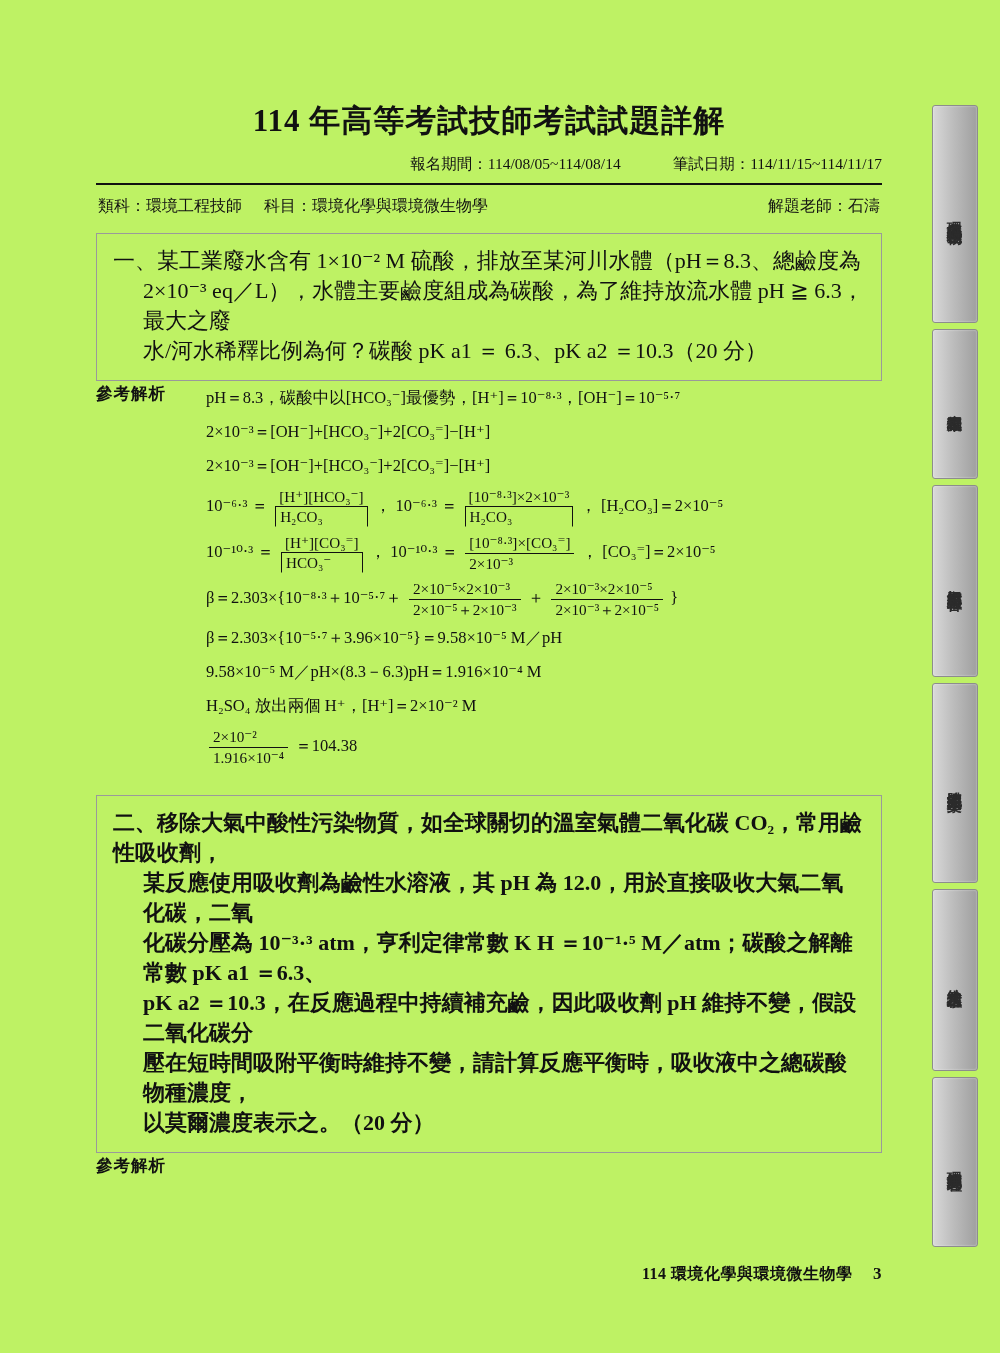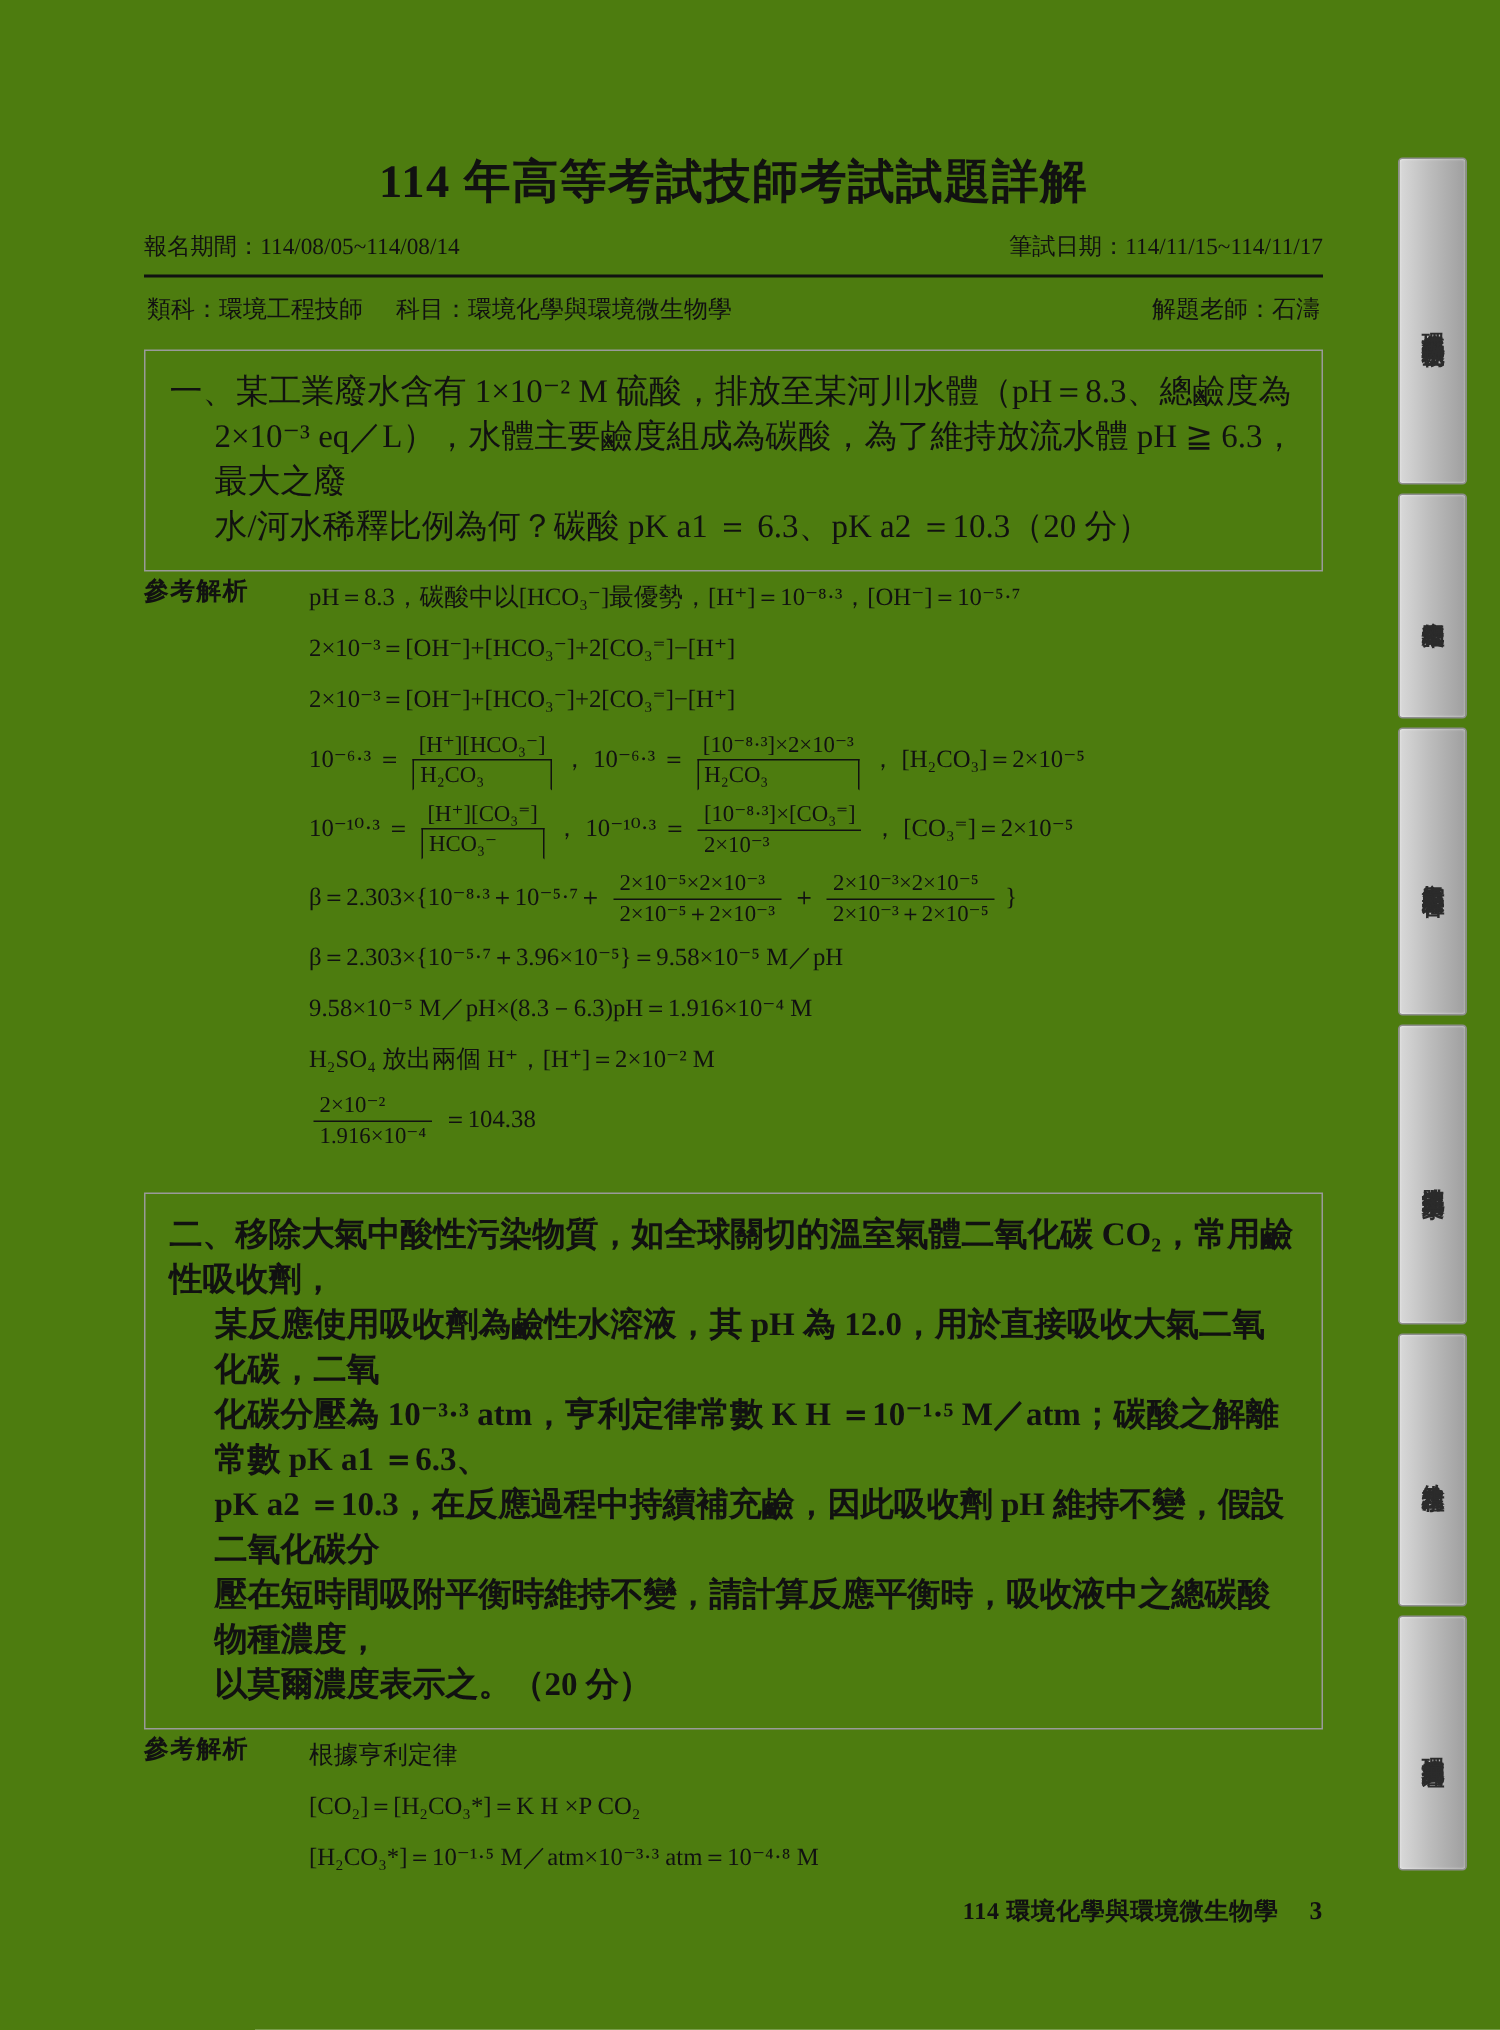--- a/index.html
+++ b/index.html
@@ -6,21 +6,21 @@
   body{
     width:1000px;height:1353px;
     background:#ffffff;
     font-family:"Liberation Serif","DejaVu Serif",serif;
     color:#111;
     position:relative;
     overflow:hidden;
   }
   .page{
     position:absolute;inset:0;
-    background:#4d7c0f;
+    background:#bef264;
   }
   
   .side-tabs{
     position:absolute;
     right:22px;top:105px;
     width:46px;
     display:flex;flex-direction:column;gap:6px;
   }
   .side-tab{
     background:linear-gradient(to right,#d9d9d9,#bdbdbd 45%,#9f9f9f);
@@ -53,22 +53,22 @@
   .doc-title{
     text-align:center;
     font-size:31px;
     font-weight:bold;
     letter-spacing:1px;
     margin:0 0 12px 0;
     font-family:"Liberation Serif","DejaVu Serif",serif;
   }
   .dates{
     display:flex;
-    justify-content:space-between;
-    gap:80px;
+    justify-content:flex-end;
+    gap:52px;
     font-size:15.5px;
     padding-bottom:8px;
     border-bottom:2px solid #111;
   }
   .meta-row{
     display:flex;
     justify-content:space-between;
     align-items:flex-end;
     font-size:16px;
     padding:11px 2px 12px 2px;
@@ -261,25 +261,20 @@
         <span class="q-indent">某反應使用吸收劑為鹼性水溶液，其 pH 為 12.0，用於直接吸收大氣二氧化碳，二氧</span>
         <span class="q-indent">化碳分壓為 10⁻³·³ atm，亨利定律常數 K H ＝10⁻¹·⁵ M／atm；碳酸之解離常數 pK a1 ＝6.3、</span>
         <span class="q-indent">pK a2 ＝10.3，在反應過程中持續補充鹼，因此吸收劑 pH 維持不變，假設二氧化碳分</span>
         <span class="q-indent">壓在短時間吸附平衡時維持不變，請計算反應平衡時，吸收液中之總碳酸物種濃度，</span>
         <span class="q-indent">以莫爾濃度表示之。（20 分）</span>
       </p>
     </div>
 
     <div class="ans">
       <div class="ans-label">參考解析</div>
-      <div class="ans-body">
-        <div class="line">根據亨利定律</div>
-        <div class="line">[CO₂]＝[H₂CO₃*]＝K H ×P CO₂</div>
-        <div class="line">[H₂CO₃*]＝10⁻¹·⁵ M／atm×10⁻³·³ atm＝10⁻⁴·⁸ M</div>
-      </div>
     </div>
 
   </div>
 
   <div class="footer">
     <span>114 環境化學與環境微生物學</span>
     <span class="pg">3</span>
   </div>
 
 </div>

